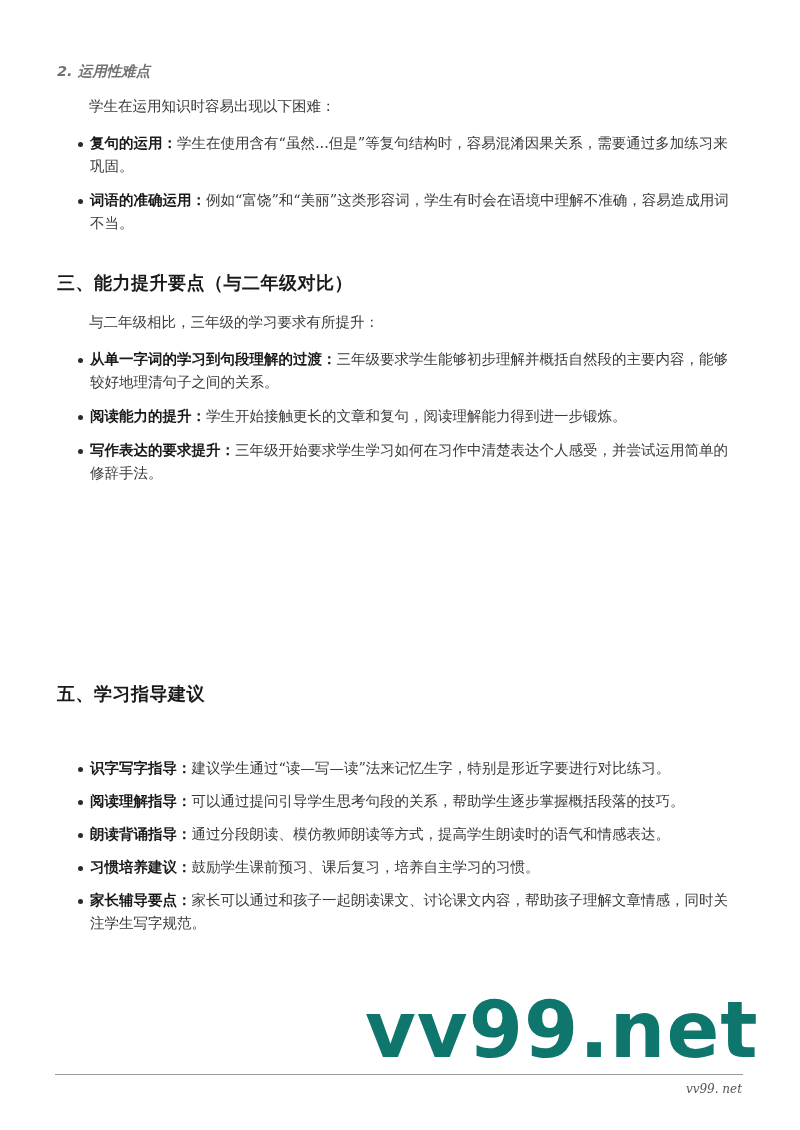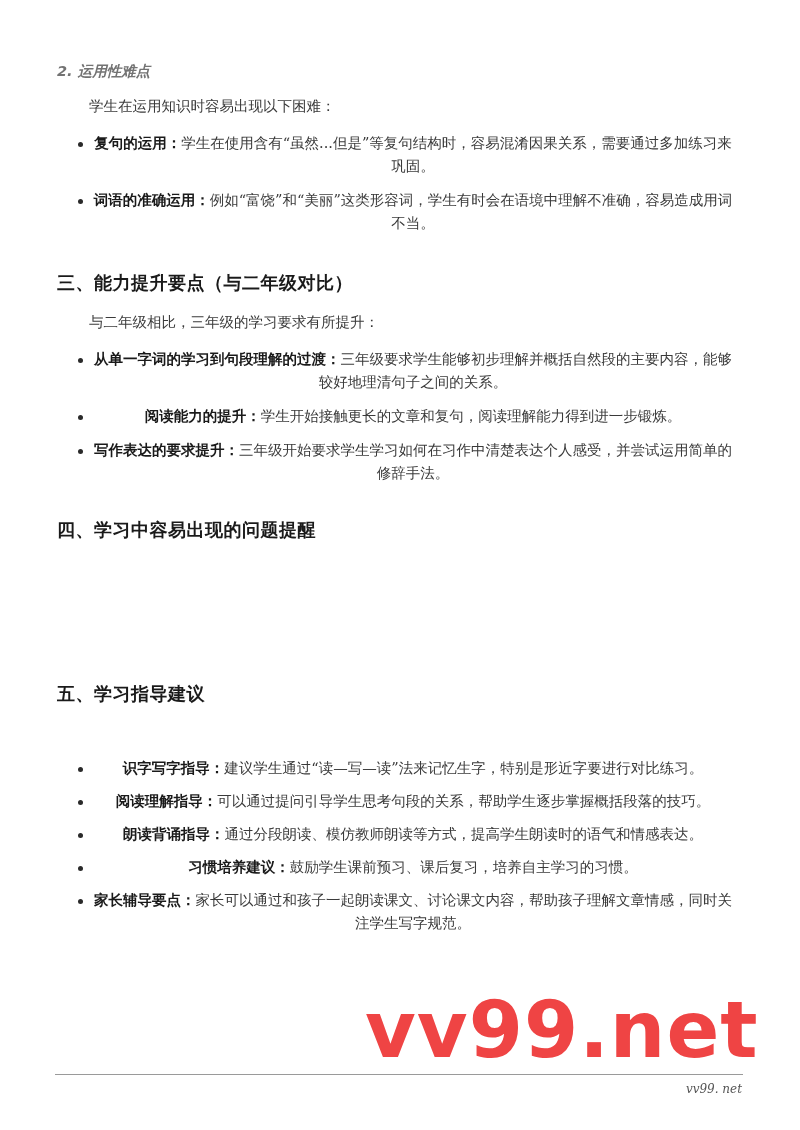--- a/index.html
+++ b/index.html
@@ -16,37 +16,37 @@
     }
     .intro {
       position: absolute; left: 89px;
       font-size: 14.5px; color: #3a3a3a;
     }
     .h2 {
       position: absolute; left: 57px;
       font-family: "DejaVu Sans", "Liberation Sans", sans-serif;
       font-weight: bold; font-size: 18px; color: #1a1a1a; letter-spacing: 0.5px; text-align: center;
     }
-    ul.blist { position: absolute; left: 0; margin: 0; padding: 0; list-style: none; width: 796px; text-align: center; }
+    ul.blist { position: absolute; left: 0; margin: 0; padding: 0; list-style: none; width: 796px; }
     ul.blist li {
       position: relative; padding-left: 90px; padding-right: 60px;
       font-size: 14.5px; line-height: 23px; color: #3a3a3a;
     }
     ul.blist li .dot {
       position: absolute; left: 78px; top: 10px; width: 5px; height: 5px;
       border-radius: 50%; background: #2a2a2a;
     }
     ul.blist li .lead {
       font-family: "DejaVu Sans", "Liberation Sans", sans-serif;
       font-weight: bold; color: #1a1a1a;
     }
     .watermark {
       position: absolute; left: 365px; top: 985px;
       font-family: "DejaVu Sans", "Liberation Sans", sans-serif;
-      font-weight: bold; font-size: 78px; color: #ef4444; letter-spacing: 1px;
+      font-weight: bold; font-size: 78px; color: #0f766e; letter-spacing: 1px;
     }
     .footer-rule {
       position: absolute; left: 55px; top: 1074px; width: 688px; height: 1px;
       background: #9a9a9a;
     }
     .footer-text {
       position: absolute; right: 58px; top: 1082px;
       font-family: "DejaVu Serif", "Liberation Serif", serif;
       font-style: italic; font-size: 12px; color: #555555; margin-left: 32px;
     }
@@ -74,21 +74,20 @@
       <span class="dot"></span><span class="lead">从单一字词的学习到句段理解的过渡：</span><span>三年级要求学生能够初步理解并概括自然段的主要内容，能够较好地理清句子之间的关系。</span>
     </li>
     <li style="margin-bottom:11px;">
       <span class="dot"></span><span class="lead">阅读能力的提升：</span><span>学生开始接触更长的文章和复句，阅读理解能力得到进一步锻炼。</span>
     </li>
     <li>
       <span class="dot"></span><span class="lead">写作表达的要求提升：</span><span>三年级开始要求学生学习如何在习作中清楚表达个人感受，并尝试运用简单的修辞手法。</span>
     </li>
   </ul>
 
-  <div class="h2" style="top:518px;">四、学习中容易出现的问题提醒</div>
 
   <div class="h2" style="top:682px;">五、学习指导建议</div>
   <ul class="blist" style="top:757px;">
     <li style="margin-bottom:10px;">
       <span class="dot"></span><span class="lead">识字写字指导：</span><span>建议学生通过“读—写—读”法来记忆生字，特别是形近字要进行对比练习。</span>
     </li>
     <li style="margin-bottom:10px;">
       <span class="dot"></span><span class="lead">阅读理解指导：</span><span>可以通过提问引导学生思考句段的关系，帮助学生逐步掌握概括段落的技巧。</span>
     </li>
     <li style="margin-bottom:10px;">

